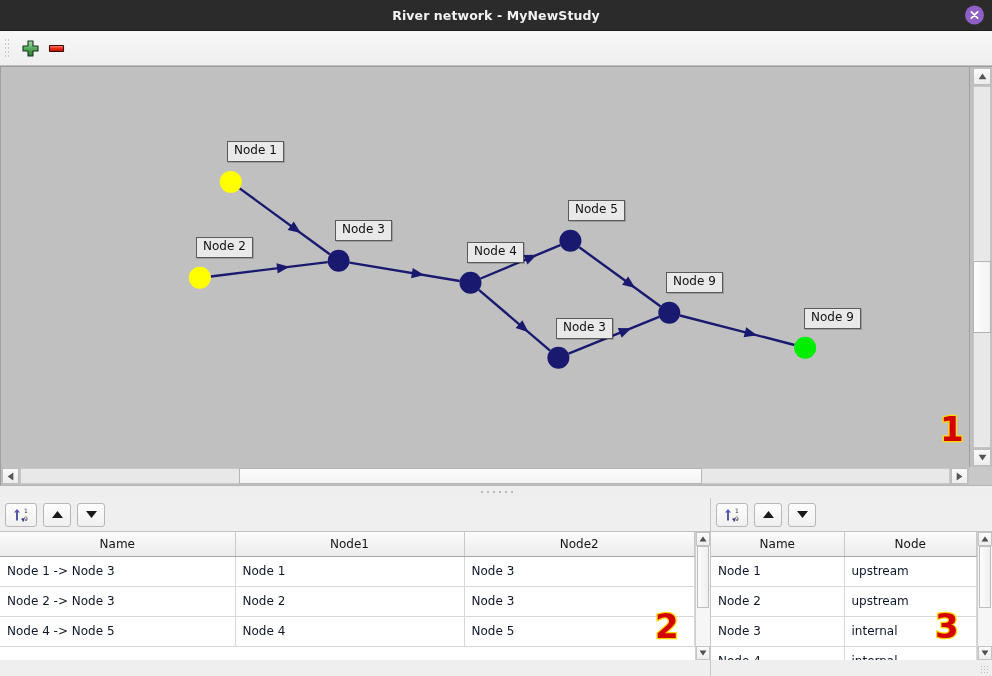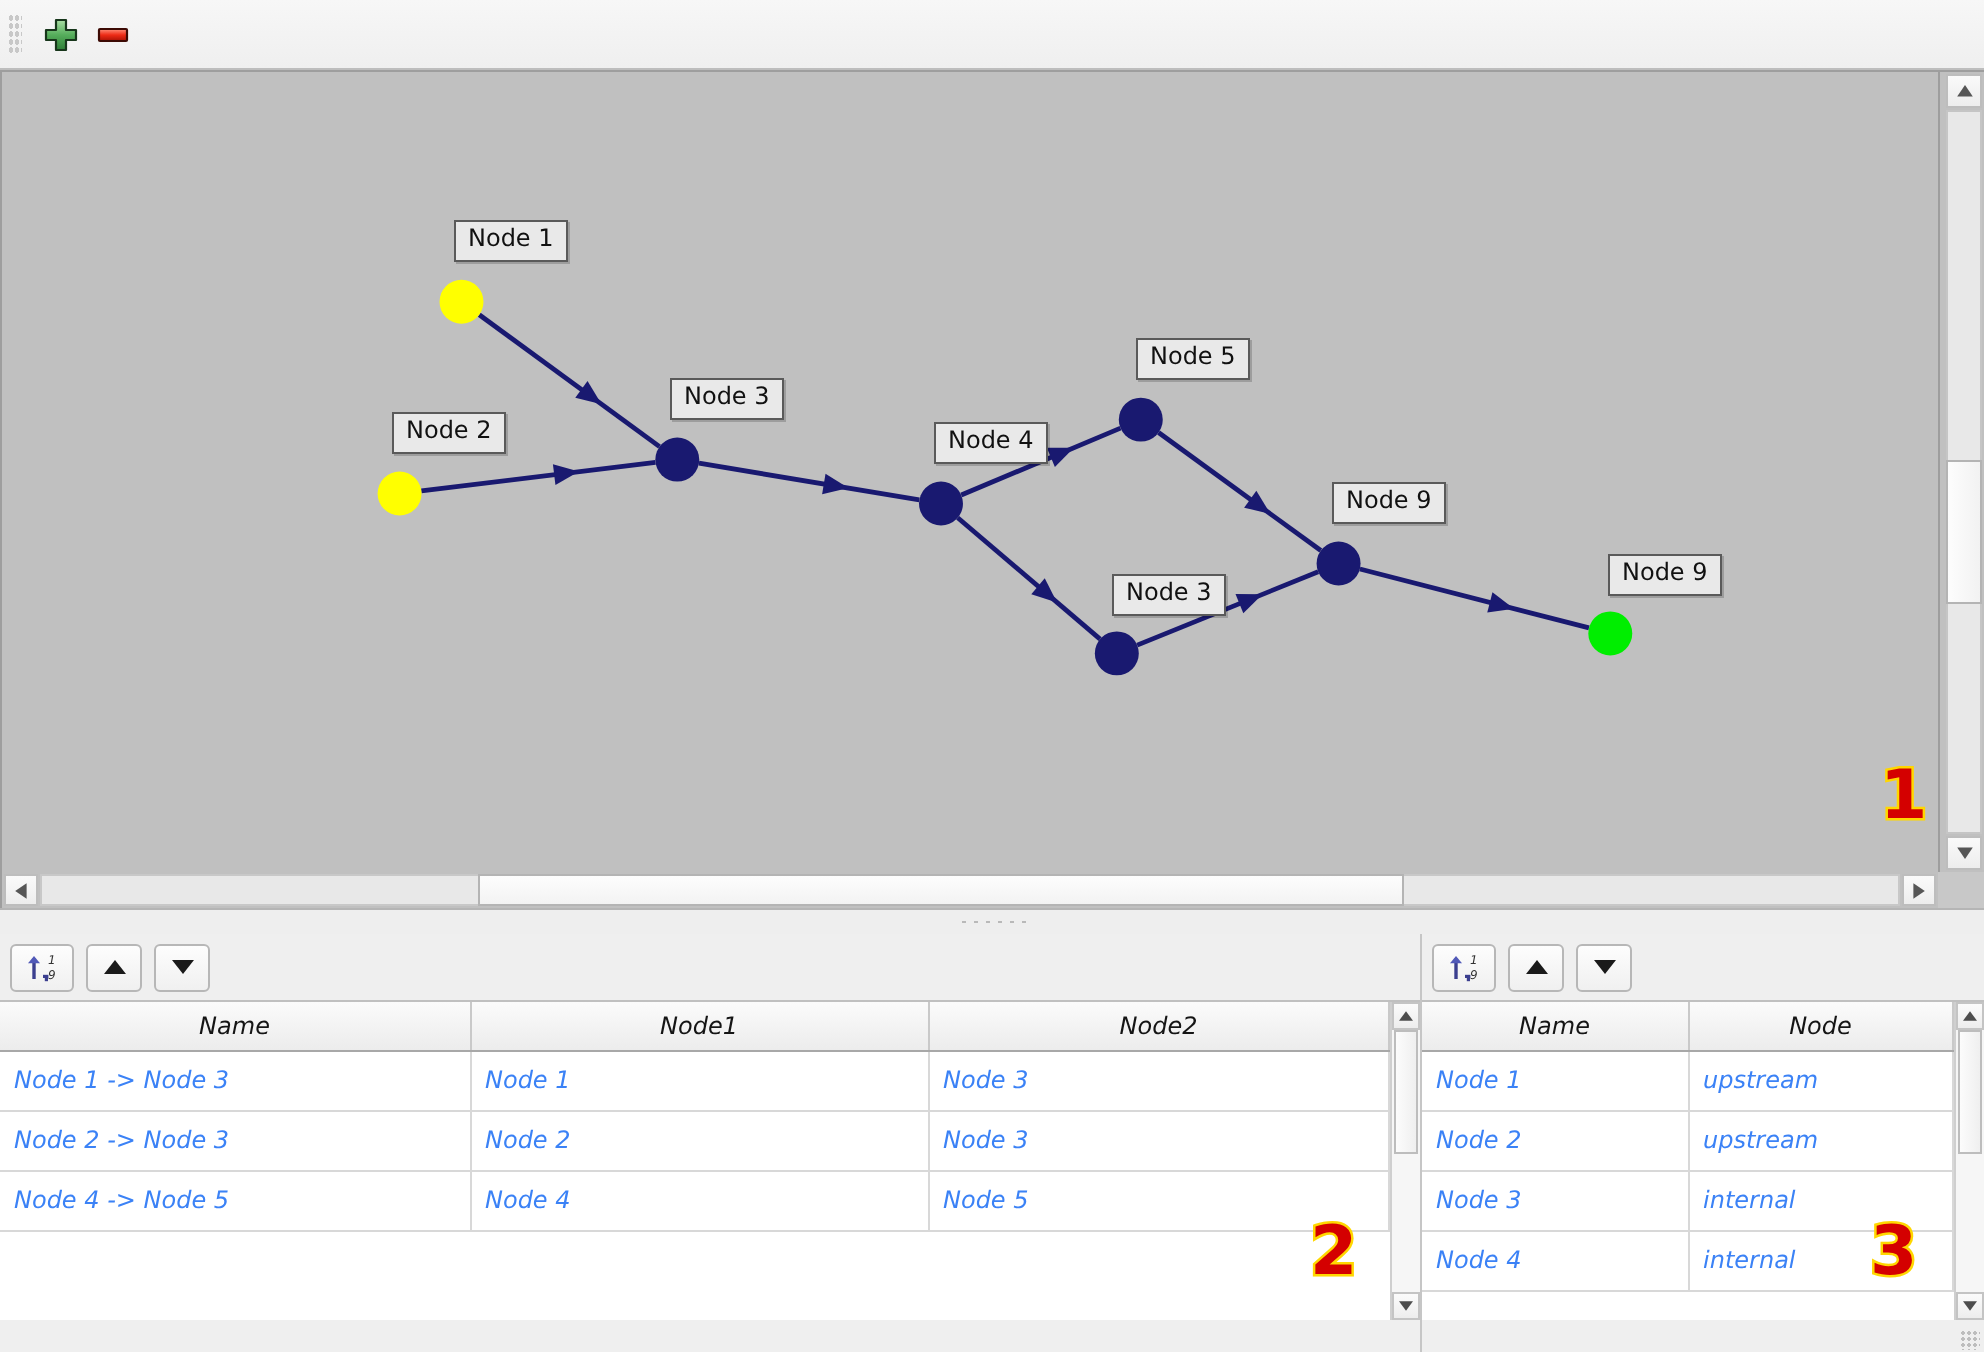--- a/index.html
+++ b/index.html
@@ -163,21 +163,21 @@
     background-image: radial-gradient(#b9b9b9 1px, transparent 1px);
     background-size: 6px 4px;
   }
 
   
   .lower {
     flex: 1 1 auto;
     display: flex;
     min-height: 0;
   }
-  .panel { display: flex; flex-direction: column; min-width: 0; font-style: italic; }
+  .panel { display: flex; flex-direction: column; min-width: 0; }
   .panel-left  { flex: 0 0 711px; border-right: 1px solid #c6c6c6; }
   .panel-right { flex: 1 1 auto; }
 
   .panel-toolbar {
     height: 33px; flex: 0 0 33px;
     background: #efefef;
     display: flex; align-items: center;
     padding-left: 5px; gap: 6px;
   }
   .pt-btn {
@@ -204,21 +204,21 @@
     background: linear-gradient(#fbfbfb,#ececec);
     border-right: 1px solid #c9c9c9;
     border-bottom: 1px solid #a8a8a8;
     font-size: 12px; font-weight: normal; color: #151515;
     text-align: center;
   }
   table.grid td {
     height: 30px;
     border-right: 1px solid #d8d8d8;
     border-bottom: 1px solid #d8d8d8;
-    font-size: 12px; color: #3b82f6;
+    font-size: 12px; color: #0f172a;
     padding: 0 7px;
     background: #fff;
     white-space: nowrap; overflow: hidden;
   }
   .table-vscroll {
     flex: 0 0 15px;
     background: #f3f3f3;
     border-left: 1px solid #cfcfcf;
     display: flex; flex-direction: column;
     position: relative;
@@ -251,20 +251,28 @@
     background-position: center;
     background-repeat: repeat-y;
     cursor: ew-resize;
   }
 </style>
 </head>
 <body>
 
 <div class="window">
 
+  <div class="titlebar">
+    <span class="titlebar-text">River network - MyNewStudy</span>
+    <div class="close-btn">
+      <svg width="11" height="11" viewBox="0 0 11 11">
+        <path d="M2.3 2.3 L8.7 8.7 M8.7 2.3 L2.3 8.7" stroke="#ffffff" stroke-width="1.7" stroke-linecap="round"></path>
+      </svg>
+    </div>
+  </div>
 
   <div class="toolbar">
     <div class="tb-grip"></div>
     <div class="tb-btn" title="Add">
       <svg width="19" height="19" viewBox="0 0 19 19">
         <defs>
           <linearGradient id="gplus" x1="0" y1="0" x2="0" y2="1">
             <stop offset="0" stop-color="#a9dda4"></stop>
               <stop offset="0.5" stop-color="#55ad5b"></stop>
               <stop offset="1" stop-color="#2e7d37"></stop>

